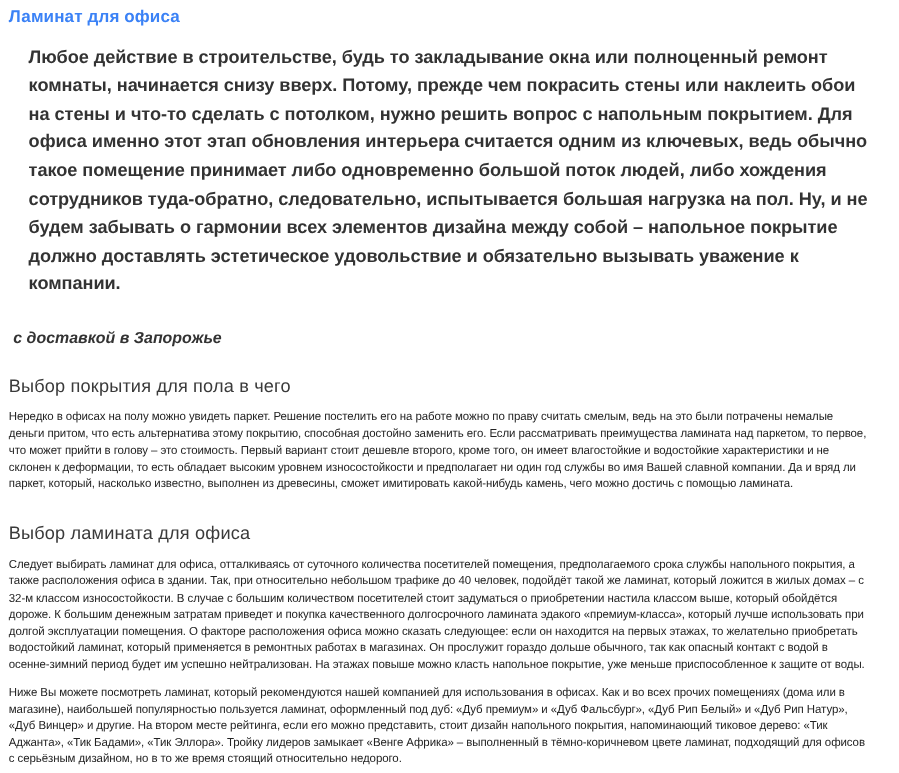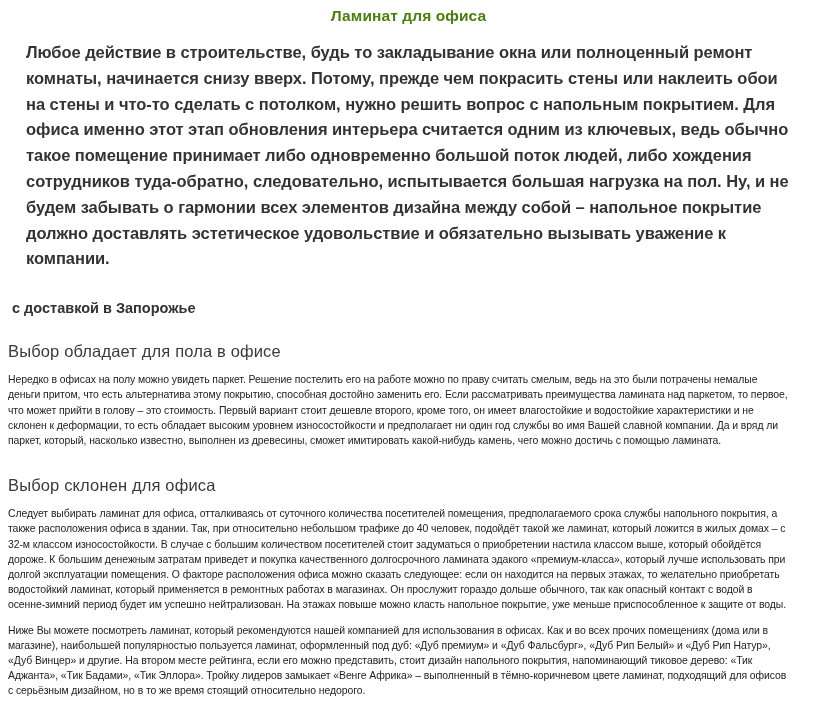--- a/index.html
+++ b/index.html
@@ -20,45 +20,45 @@
   .page {
     box-sizing: border-box;
     width: 817px;
     padding: 6px 8px 0 6px;
   }
 
   
   .page-title {
     font-size: 15.5px;
     font-weight: bold;
-    color: #4d7c0f;
+    color: #3b82f6;
     line-height: 20px;
     margin: 0 0 14px 2px;
     letter-spacing: 0.1px;
-    text-align: center;
   }
 
   
   .lead {
     font-size: 16.5px;
     font-weight: bold;
     color: #333333;
     line-height: 25.8px;
     margin: 0 12px 0 20px;
     letter-spacing: -0.05px;
   }
 
   
   .delivery-line {
     font-size: 14.5px;
     font-weight: bold;
     color: #333333;
     line-height: 20px;
     margin: 26px 0 0 2px;
     white-space: pre;
+    font-style: italic;
   }
 
   
   .section-heading {
     font-size: 16.5px;
     font-weight: normal;
     color: #3a3a3a;
     line-height: 22px;
     margin: 16px 0 10px 2px;
     letter-spacing: 0.15px;
@@ -87,28 +87,28 @@
 
   <h1 class="page-title">Ламинат для офиса</h1>
 
   <p class="lead">Любое действие в строительстве, будь то закладывание окна или полноценный ремонт комнаты, начинается снизу вверх. Потому, прежде чем покрасить стены или наклеить обои на стены и что-то сделать с потолком, нужно решить вопрос с напольным покрытием. Для офиса именно этот этап обновления интерьера считается одним из ключевых, ведь обычно такое помещение принимает либо одновременно большой поток людей, либо хождения сотрудников туда-обратно, следовательно, испытывается большая нагрузка на пол. Ну, и не будем забывать о гармонии всех элементов дизайна между собой – напольное покрытие должно доставлять эстетическое удовольствие и обязательно вызывать уважение к компании.</p>
 
   <p class="delivery-line"> с доставкой в Запорожье</p>
 
   <div class="spacer-xs"></div>
 
   <section>
-    <h2 class="section-heading">Выбор обладает для пола в офисе</h2>
+    <h2 class="section-heading">Выбор покрытия для пола в чего</h2>
     <p class="body-text">Нередко в офисах на полу можно увидеть паркет. Решение постелить его на работе можно по праву считать смелым, ведь на это были потрачены немалые деньги притом, что есть альтернатива этому покрытию, способная достойно заменить его. Если рассматривать преимущества ламината над паркетом, то первое, что может прийти в голову – это стоимость. Первый вариант стоит дешевле второго, кроме того, он имеет влагостойкие и водостойкие характеристики и не склонен к деформации, то есть обладает высоким уровнем износостойкости и предполагает ни один год службы во имя Вашей славной компании. Да и вряд ли паркет, который, насколько известно, выполнен из древесины, сможет имитировать какой-нибудь камень, чего можно достичь с помощью ламината.</p>
   </section>
 
   <div class="spacer-sm"></div>
 
   <section>
-    <h2 class="section-heading">Выбор склонен для офиса</h2>
+    <h2 class="section-heading">Выбор ламината для офиса</h2>
     <p class="body-text">Следует выбирать ламинат для офиса, отталкиваясь от суточного количества посетителей помещения, предполагаемого срока службы напольного покрытия, а также расположения офиса в здании. Так, при относительно небольшом трафике до 40 человек, подойдёт такой же ламинат, который ложится в жилых домах – с 32-м классом износостойкости. В случае с большим количеством посетителей стоит задуматься о приобретении настила классом выше, который обойдётся дороже. К большим денежным затратам приведет и покупка качественного долгосрочного ламината эдакого «премиум-класса», который лучше использовать при долгой эксплуатации помещения. О факторе расположения офиса можно сказать следующее: если он находится на первых этажах, то желательно приобретать водостойкий ламинат, который применяется в ремонтных работах в магазинах. Он прослужит гораздо дольше обычного, так как опасный контакт с водой в осенне-зимний период будет им успешно нейтрализован. На этажах повыше можно класть напольное покрытие, уже меньше приспособленное к защите от воды.</p>
   </section>
 
   <div class="spacer-sm"></div>
 
   <section>
     <p class="body-text">Ниже Вы можете посмотреть ламинат, который рекомендуются нашей компанией для использования в офисах. Как и во всех прочих помещениях (дома или в магазине), наибольшей популярностью пользуется ламинат, оформленный под дуб: «Дуб премиум» и «Дуб Фальсбург», «Дуб Рип Белый» и «Дуб Рип Натур», «Дуб Винцер» и другие. На втором месте рейтинга, если его можно представить, стоит дизайн напольного покрытия, напоминающий тиковое дерево: «Тик Аджанта», «Тик Бадами», «Тик Эллора». Тройку лидеров замыкает «Венге Африка» – выполненный в тёмно-коричневом цвете ламинат, подходящий для офисов с серьёзным дизайном, но в то же время стоящий относительно недорого.</p>
   </section>
 
 </div>

